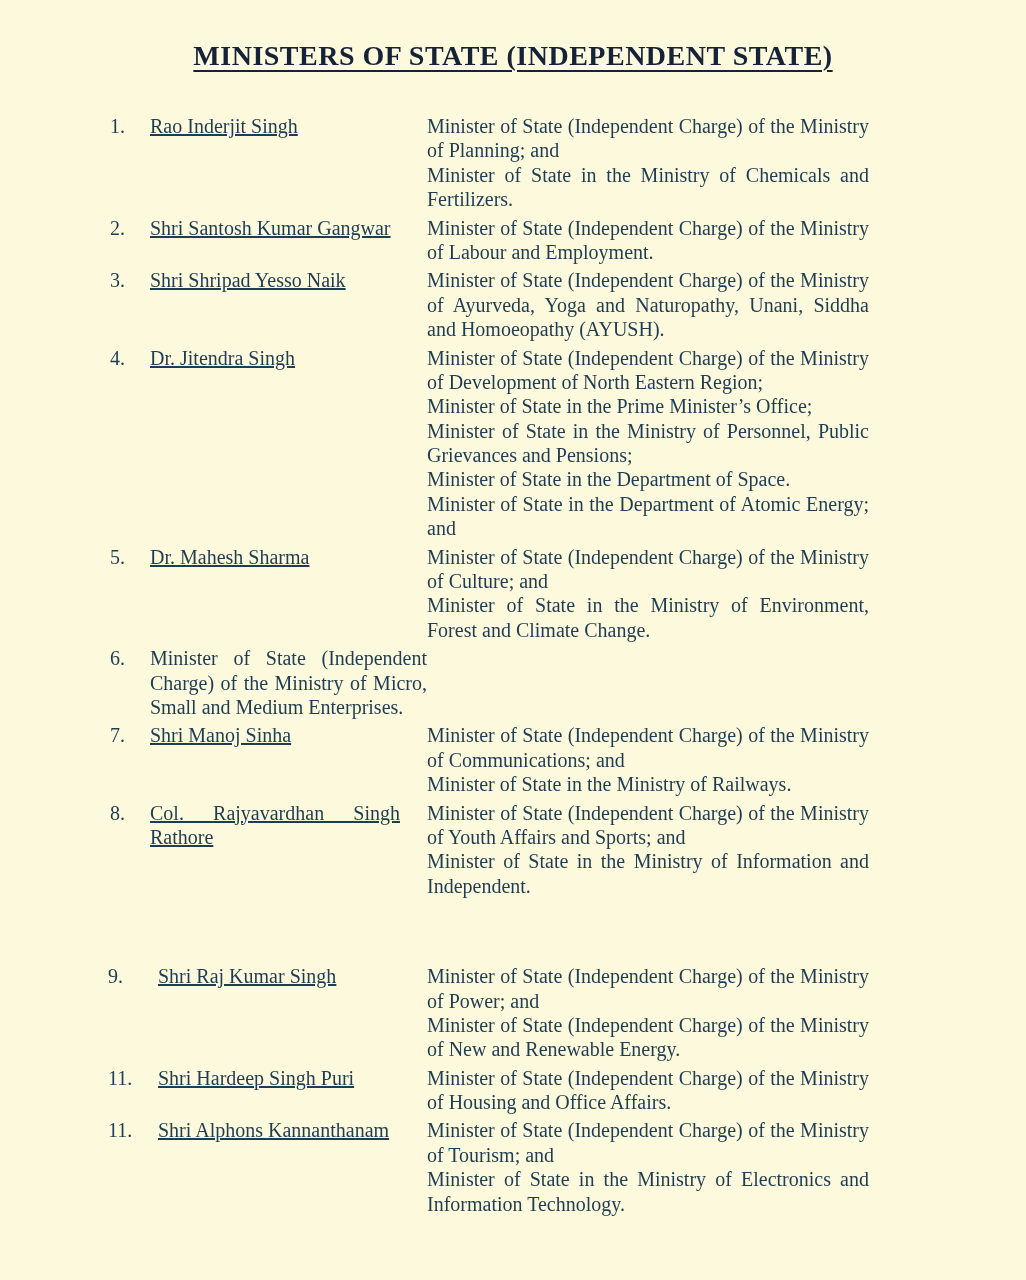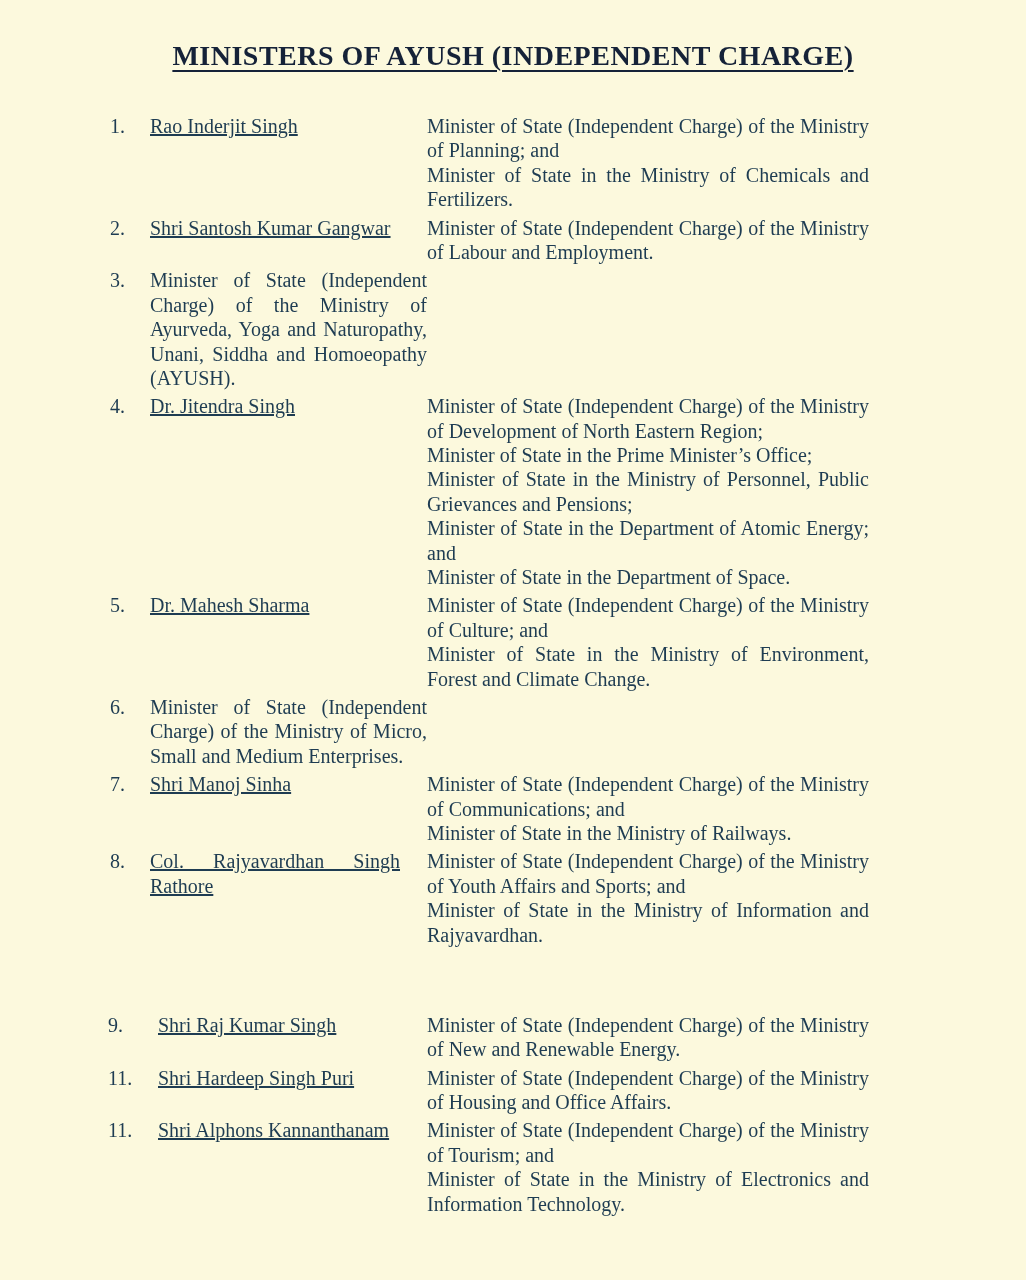--- a/index.html
+++ b/index.html
@@ -63,53 +63,54 @@
   .entry .desc p {
     margin: 0;
     text-align: justify;
     text-justify: inter-word;
   }
 </style>
 </head>
 <body>
 
 <div class="page">
-  <h1 class="doc-title">MINISTERS OF AYUSH (INDEPENDENT CHARGE)</h1>
+  <h1 class="doc-title">MINISTERS OF STATE (INDEPENDENT STATE)</h1>
 
   <div class="section first">
       <div class="entry">
         <div class="num">1.</div>
         <div class="name">Rao Inderjit Singh</div>
         <div class="desc">
           <p>Minister of State (Independent Charge) of the Ministry of Planning; and</p>
           <p>Minister of State in the Ministry of Chemicals and Fertilizers.</p>
         </div>
       </div>
       <div class="entry">
         <div class="num">2.</div>
         <div class="name">Shri Santosh Kumar Gangwar</div>
         <div class="desc">
           <p>Minister of State (Independent Charge) of the Ministry of Labour and Employment.</p>
         </div>
       </div>
       <div class="entry">
         <div class="num">3.</div>
+        <div class="name">Shri Shripad Yesso Naik</div>
         <div class="desc">
           <p>Minister of State (Independent Charge) of the Ministry of Ayurveda, Yoga and Naturopathy, Unani, Siddha and Homoeopathy (AYUSH).</p>
         </div>
       </div>
       <div class="entry">
         <div class="num">4.</div>
         <div class="name">Dr. Jitendra Singh</div>
         <div class="desc">
           <p>Minister of State (Independent Charge) of the Ministry of Development of North Eastern Region;</p>
           <p>Minister of State in the Prime Minister’s Office;</p>
           <p>Minister of State in the Ministry of Personnel, Public Grievances and Pensions;</p>
+          <p>Minister of State in the Department of Space.</p>
           <p>Minister of State in the Department of Atomic Energy; and</p>
-          <p>Minister of State in the Department of Space.</p>
         </div>
       </div>
       <div class="entry">
         <div class="num">5.</div>
         <div class="name">Dr. Mahesh Sharma</div>
         <div class="desc">
           <p>Minister of State (Independent Charge) of the Ministry of Culture; and</p>
           <p>Minister of State in the Ministry of Environment, Forest and Climate Change.</p>
         </div>
       </div>
@@ -125,30 +126,31 @@
         <div class="desc">
           <p>Minister of State (Independent Charge) of the Ministry of Communications; and</p>
           <p>Minister of State in the Ministry of Railways.</p>
         </div>
       </div>
       <div class="entry">
         <div class="num">8.</div>
         <div class="name">Col. Rajyavardhan Singh Rathore</div>
         <div class="desc">
           <p>Minister of State (Independent Charge) of the Ministry of Youth Affairs and Sports; and</p>
-          <p>Minister of State in the Ministry of Information and Rajyavardhan.</p>
+          <p>Minister of State in the Ministry of Information and Independent.</p>
         </div>
       </div>
     </div>
   <div class="section-gap"></div>
   <div class="section second">
       <div class="entry">
         <div class="num">9.</div>
         <div class="name">Shri Raj Kumar Singh</div>
         <div class="desc">
+          <p>Minister of State (Independent Charge) of the Ministry of Power; and</p>
           <p>Minister of State (Independent Charge) of the Ministry of New and Renewable Energy.</p>
         </div>
       </div>
       <div class="entry">
         <div class="num">11.</div>
         <div class="name">Shri Hardeep Singh Puri</div>
         <div class="desc">
           <p>Minister of State (Independent Charge) of the Ministry of Housing and Office Affairs.</p>
         </div>
       </div>

